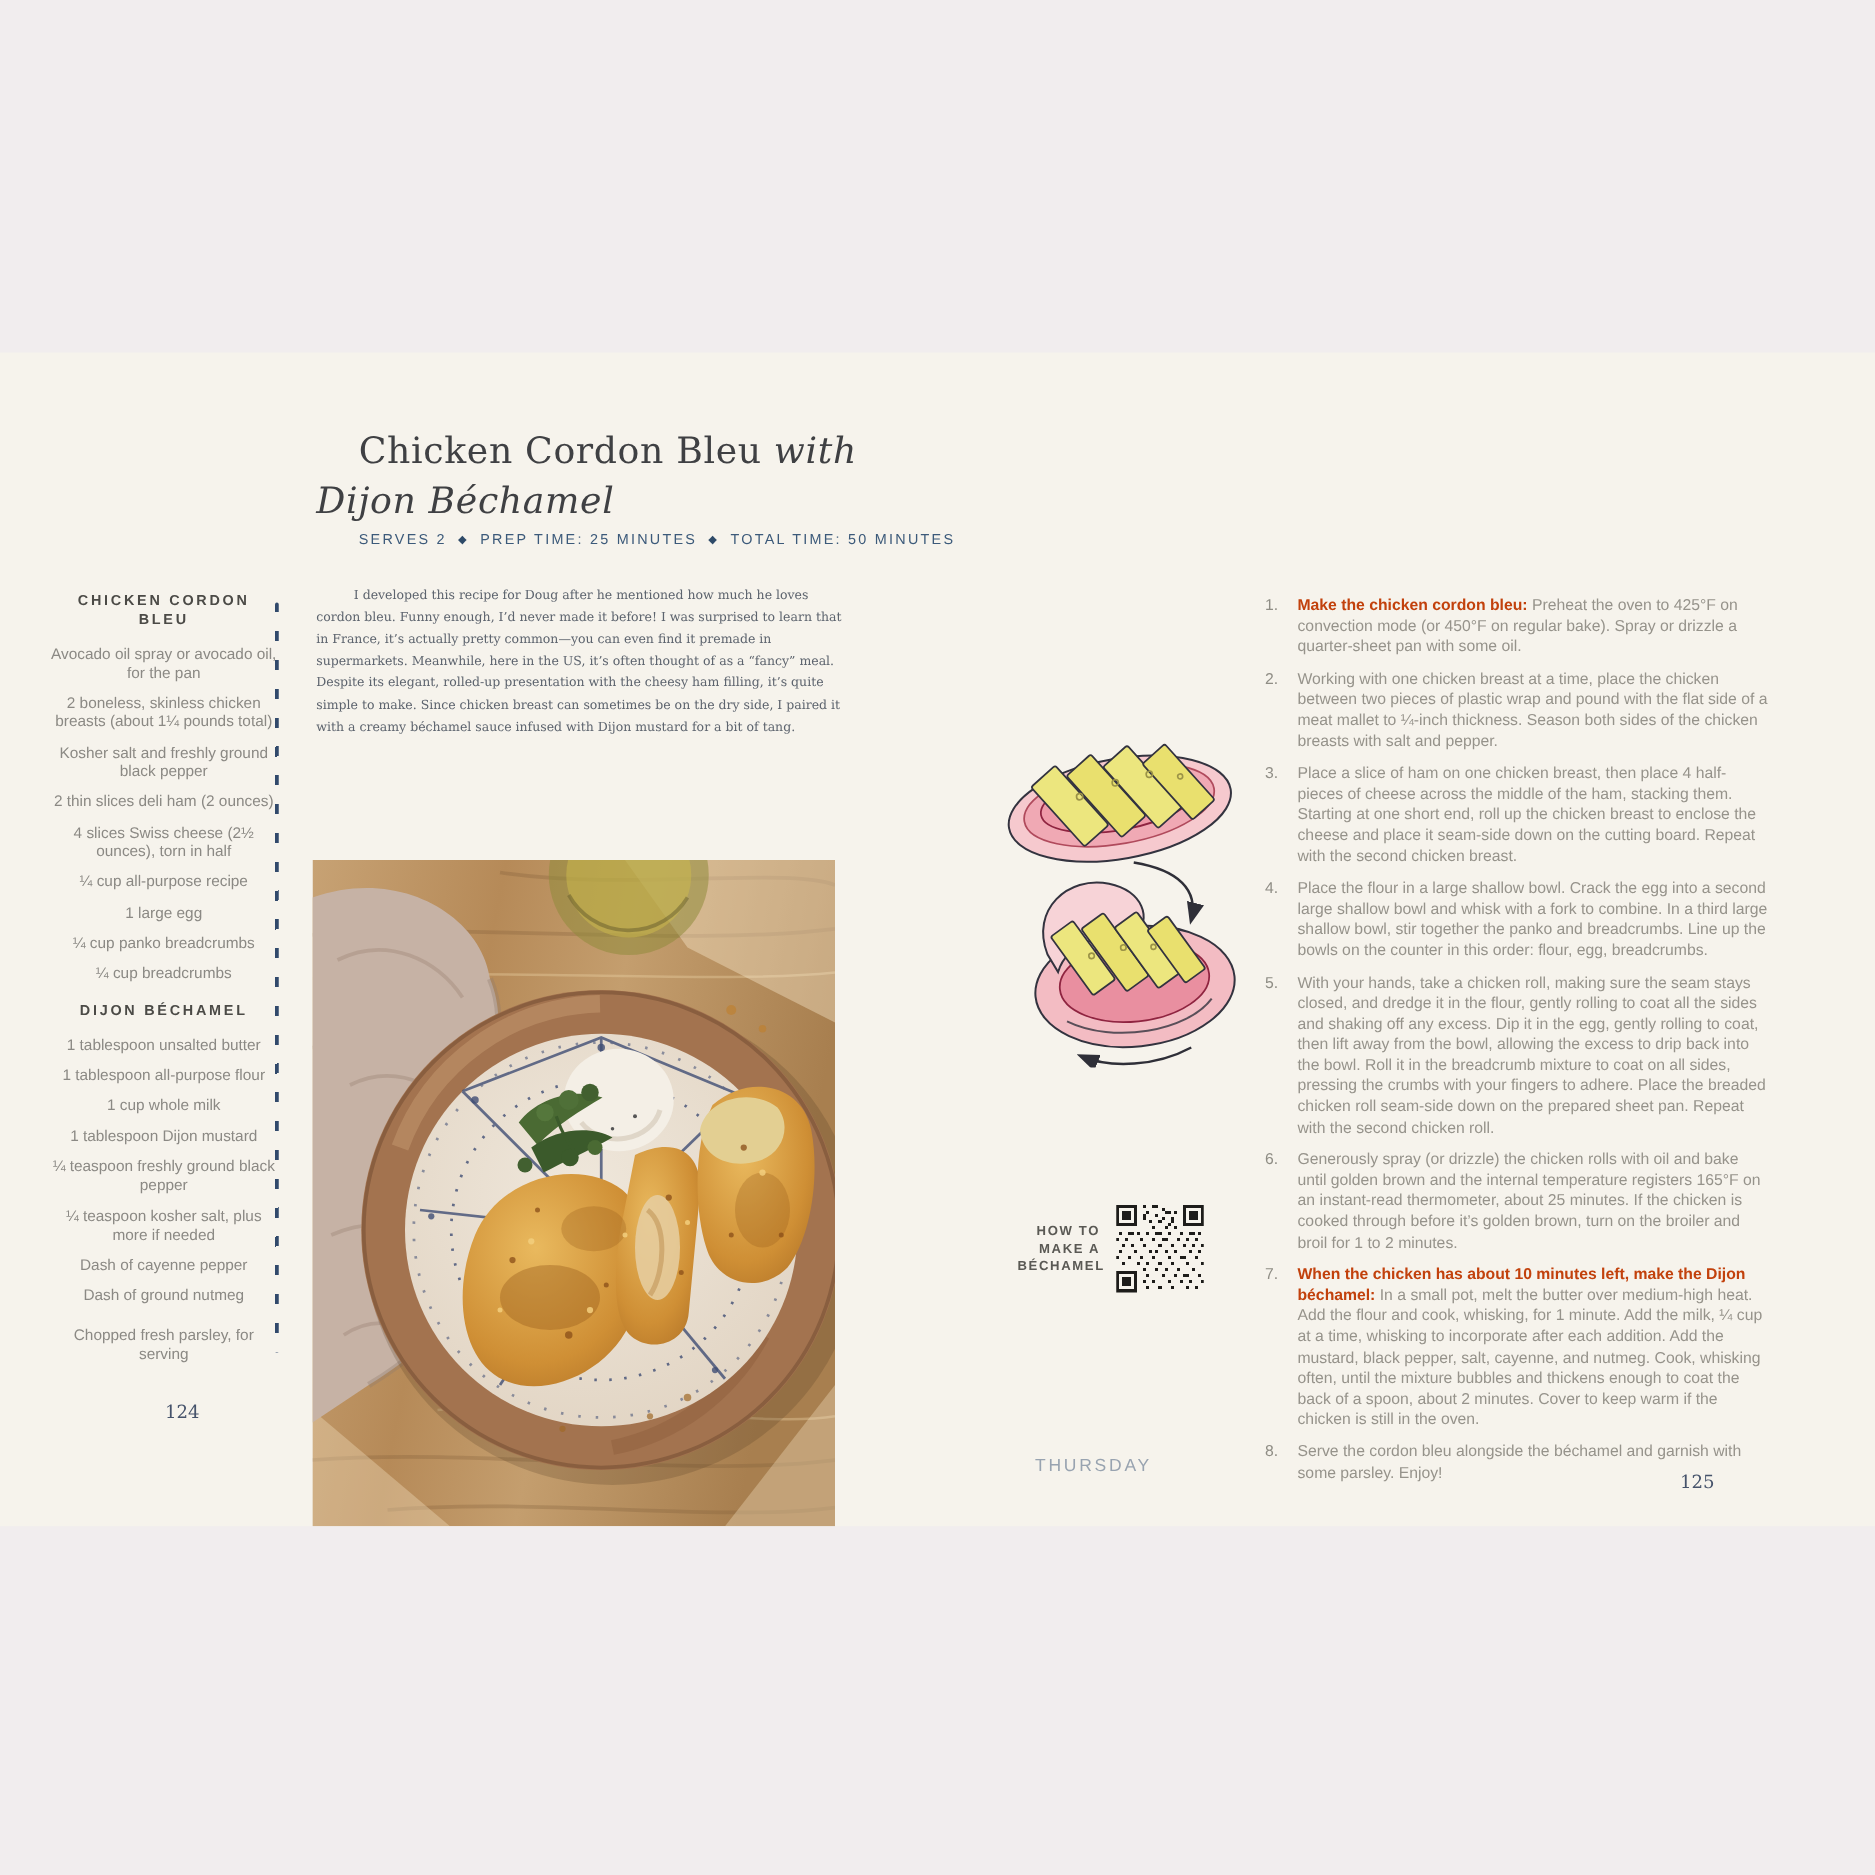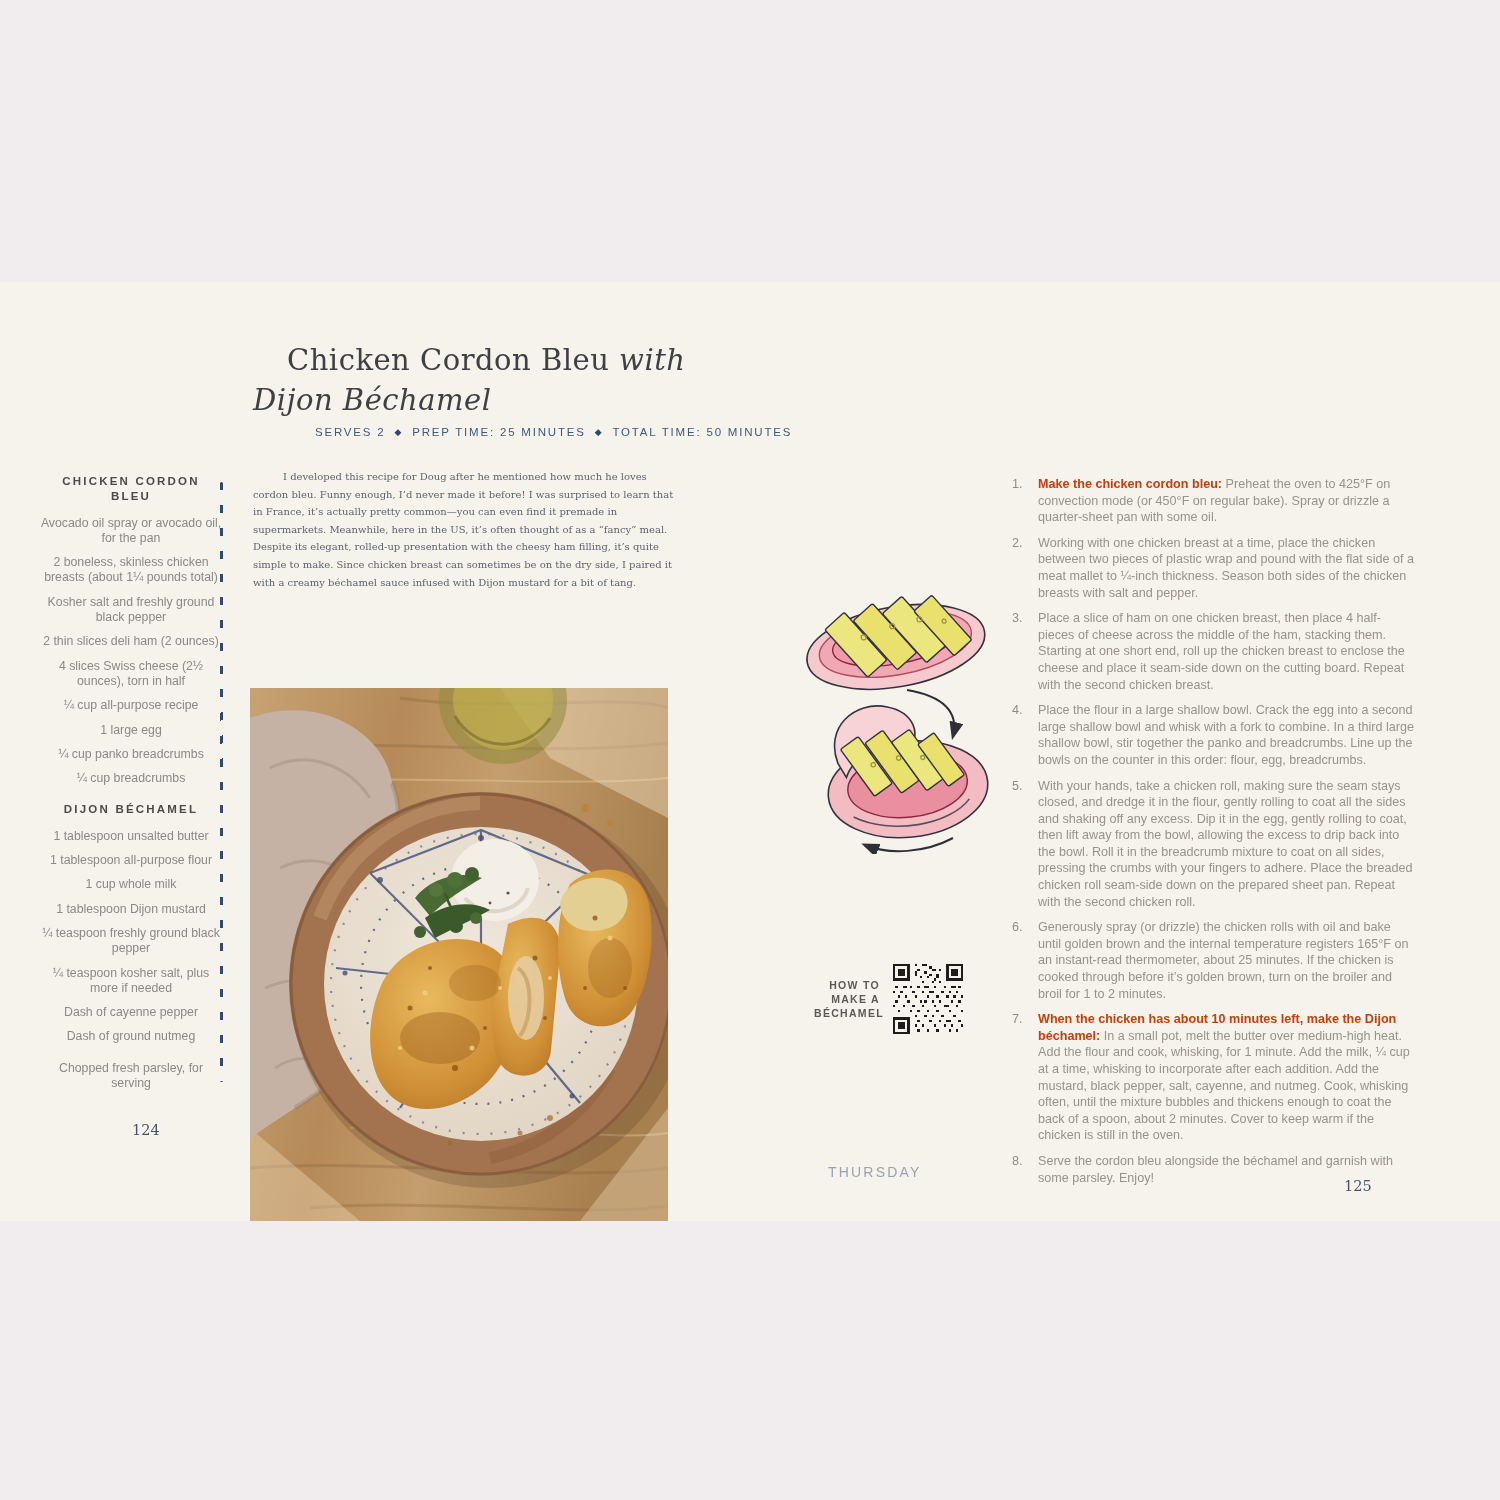--- a/index.html
+++ b/index.html
@@ -41,21 +41,21 @@
   .footer-day{font-size:14px;letter-spacing:2.2px;color:#98a3b0;}
 </style>
 </head>
 <body>
 
 <div id="canvas">
   <div class="spread">
 
     <h1 class="abs recipe-title" style="left:253px;top:58px;width:440px;"><span>Chicken Cordon Bleu</span> <em>with</em><br><em>Dijon Béchamel</em></h1>
 
-    <div class="abs meta-line" style="left:287px;top:144px;margin-left:28px;">
+    <div class="abs meta-line" style="left:287px;top:144px;">
       <span>SERVES 2</span><span class="diamond">◆</span><span>PREP TIME: 25 MINUTES</span><span class="diamond">◆</span><span>TOTAL TIME: 50 MINUTES</span>
     </div>
 
     <div class="abs ingredients" style="left:40px;top:192px;">
       <div class="ing-header first">CHICKEN CORDON BLEU</div>
       <div>
 
       <div class="ing-item">Avocado oil spray or avocado oil, for the pan</div>
           <div class="ing-item">2 boneless, skinless chicken breasts (about 1¼ pounds total)</div>
           <div class="ing-item">Kosher salt and freshly ground black pepper</div>

